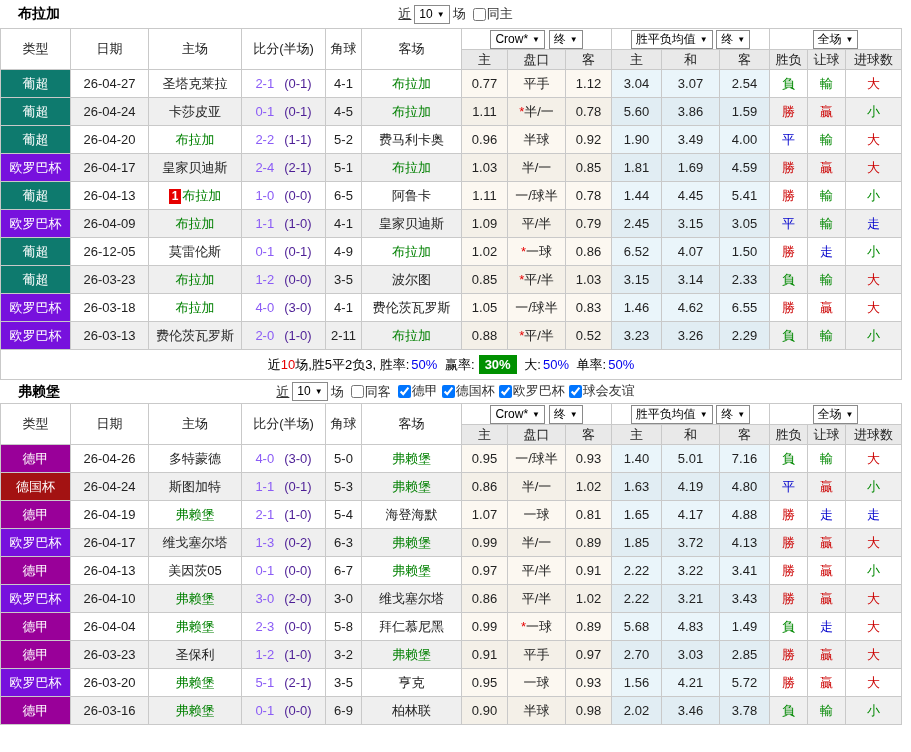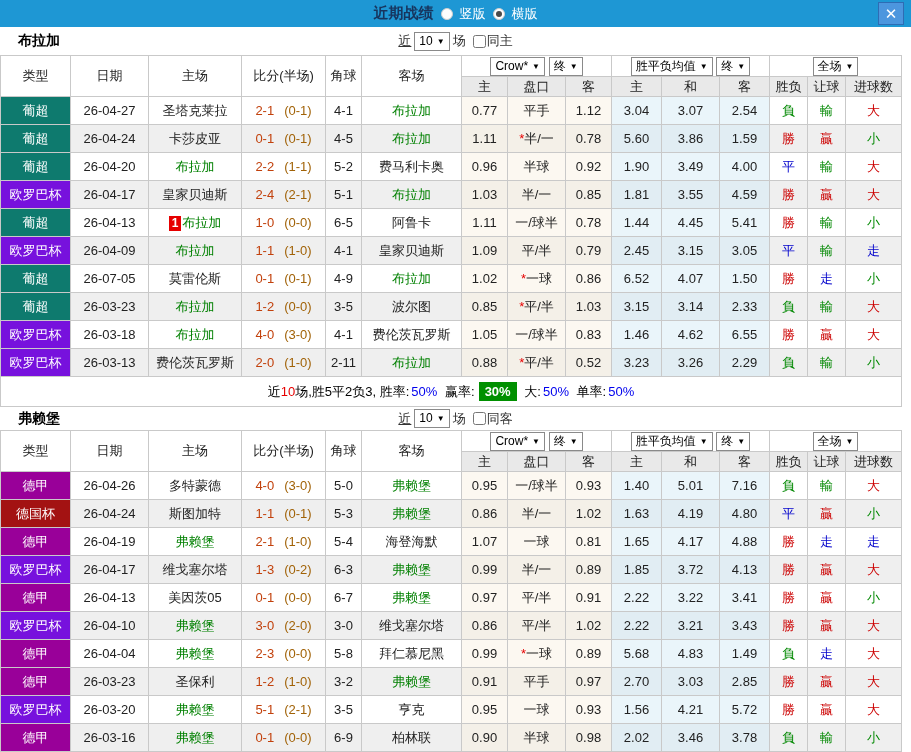--- a/index.html
+++ b/index.html
@@ -41,44 +41,36 @@
   .grid thead tr.dd-row th { background:#fff; height:21px; }
   .grid tbody td { height:28px; }
   tr.odd  td { background:#fff; }
   tr.even td { background:#EFEFEF; }
   tr.odd  td.o { background:#FCF8F1; }
   tr.even td.o { background:#F4F0E8; }
   tr.odd  td.e { background:#EAF5FA; }
   tr.even td.e { background:#E1EDF3; }
   td.league { color:#fff !important; font-size:13px; }
   .focal { color:#008000; }
-  .ft { color:#c2410c; }
-  .ht { color:#a16207; margin-left:10px; }
+  .ft { color:#8b5cf6; }
+  .ht { color:#4c1d95; margin-left:10px; }
   .star { color:#E60000; }
   .mark { display:inline-block; background:#E60000; color:#fff; font-size:12px; font-weight:bold;
     padding:0 3px; margin-right:1px; line-height:15px; }
   tfoot td { height:30px; background:#fff; font-size:13px; color:#000; }
   tfoot span { margin:0 2px; }
   .sum-count { color:#E60000; margin:0; }
   .sum-rate  { color:#0000EE; margin-left:0; }
   .sum-badge { background:#009000; color:#fff; font-weight:bold; padding:2px 6px; }
 </style>
 </head>
 <body>
 
 <div class="app">
 
-  <div class="titlebar">
-    <span class="panel-title">近期战绩</span>
-    <span class="radio"></span>
-    <span class="radio-label">竖版</span>
-    <span class="radio sel"></span>
-    <span class="radio-label">横版</span>
-    <span class="close-btn">✕</span>
-  </div>
 
   <div class="section-head h1">
     <span class="team-name">布拉加</span>
     <span class="filter">
       <span class="near-link">近</span>
       <span class="dd"><span>10</span><span class="arr">▼</span></span>
       <span>场</span>
       <label>
           <input type="checkbox" style="">
           <span>同主</span>
@@ -192,21 +184,21 @@
     <td class="league" style="background: rgb(119, 17, 221);">欧罗巴杯</td>
     <td>26-04-17</td>
     <td><span>皇家贝迪斯</span></td>
     <td><span class="ft">2-4</span><span class="ht">(2-1)</span></td>
     <td>5-1</td>
     <td class="focal">布拉加</td>
     <td class="o">1.03</td>
     <td class="o">半/一</td>
     <td class="o">0.85</td>
     <td class="e">1.81</td>
-    <td class="e">3.55</td>
+    <td class="e">1.69</td>
     <td class="e">4.59</td>
     <td class="res" style="color: rgb(204, 0, 0);">勝</td>
     <td class="res" style="color: rgb(204, 0, 0);">贏</td>
     <td class="res" style="color: rgb(204, 0, 0);">大</td>
   </tr>
         <tr class="odd">
     <td class="league" style="background: rgb(14, 122, 110);">葡超</td>
     <td>26-04-13</td>
     <td><span class="mark">1</span><span class="focal">布拉加</span></td>
     <td><span class="ft">1-0</span><span class="ht">(0-0)</span></td>
@@ -234,21 +226,21 @@
     <td class="o">0.79</td>
     <td class="e">2.45</td>
     <td class="e">3.15</td>
     <td class="e">3.05</td>
     <td class="res" style="color: rgb(0, 0, 204);">平</td>
     <td class="res" style="color: rgb(0, 136, 0);">輸</td>
     <td class="res" style="color: rgb(0, 0, 204);">走</td>
   </tr>
         <tr class="odd">
     <td class="league" style="background: rgb(14, 122, 110);">葡超</td>
-    <td>26-07-05</td>
+    <td>26-12-05</td>
     <td><span>莫雷伦斯</span></td>
     <td><span class="ft">0-1</span><span class="ht">(0-1)</span></td>
     <td>4-9</td>
     <td class="focal">布拉加</td>
     <td class="o">1.02</td>
     <td class="o"><span class="star">*</span>一球</td>
     <td class="o">0.86</td>
     <td class="e">6.52</td>
     <td class="e">4.07</td>
     <td class="e">1.50</td>
@@ -323,20 +315,21 @@
   <div class="section-head h2">
     <span class="team-name">弗赖堡</span>
     <span class="filter">
       <span class="near-link">近</span>
       <span class="dd"><span>10</span><span class="arr">▼</span></span>
       <span>场</span>
       <label>
           <input type="checkbox" style="">
           <span>同客</span>
         </label>
+      <span class="leagues"><label><input type="checkbox" checked="" style="">德甲</label><label><input type="checkbox" checked="" style="">德国杯</label><label><input type="checkbox" checked="" style="">欧罗巴杯</label><label><input type="checkbox" checked="" style="">球会友谊</label></span>
     </span>
   </div>
 
   <table class="grid">
     <colgroup>
       <col style="width:70px">
         <col style="width:78px">
         <col style="width:93px">
         <col style="width:84px">
       <col style="width:36px">

